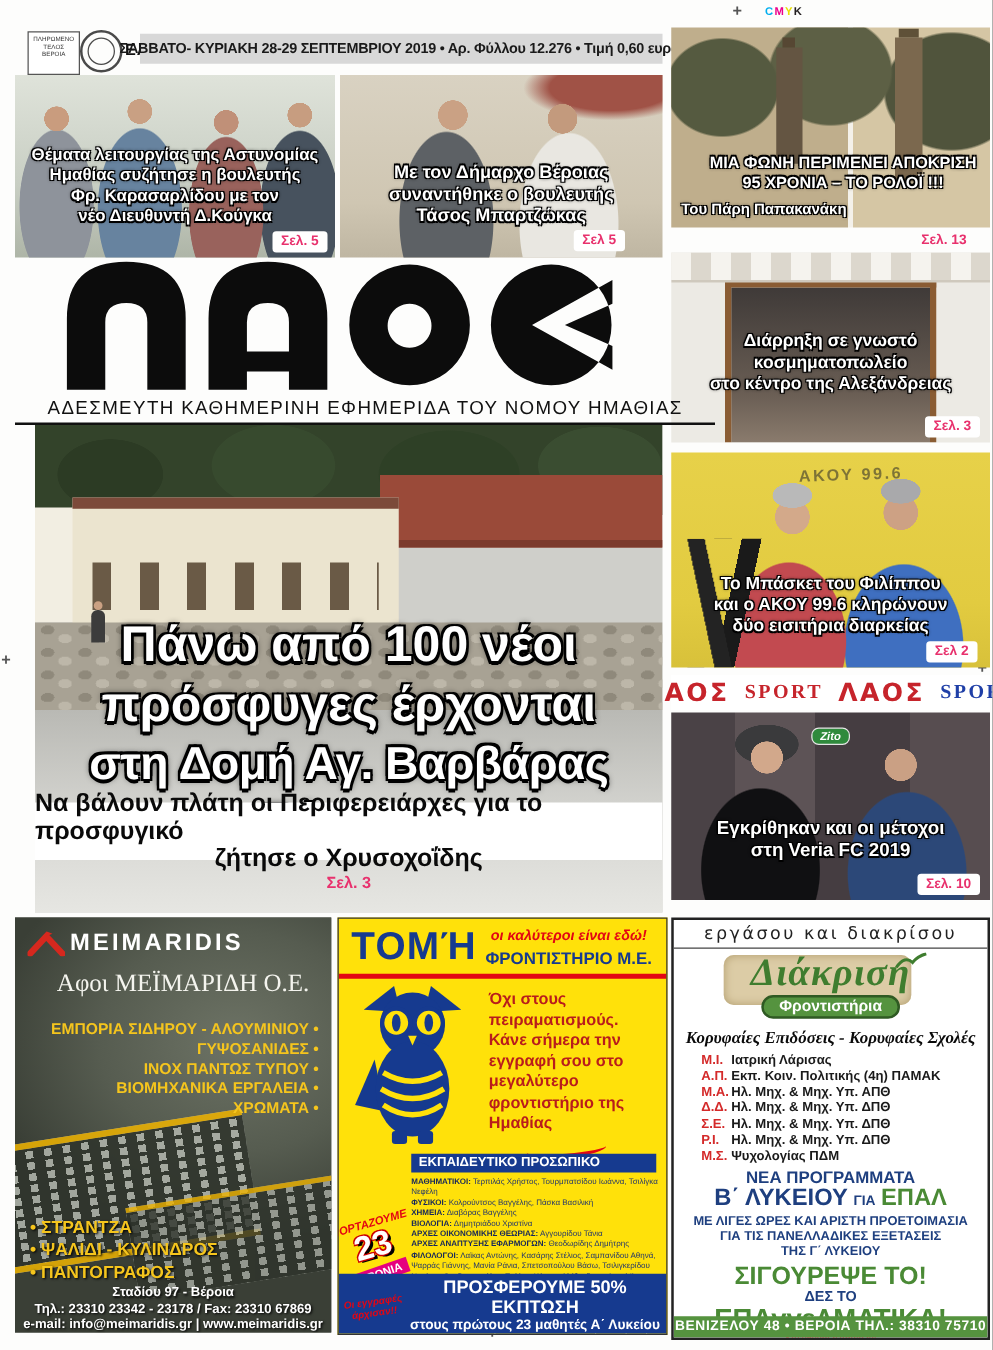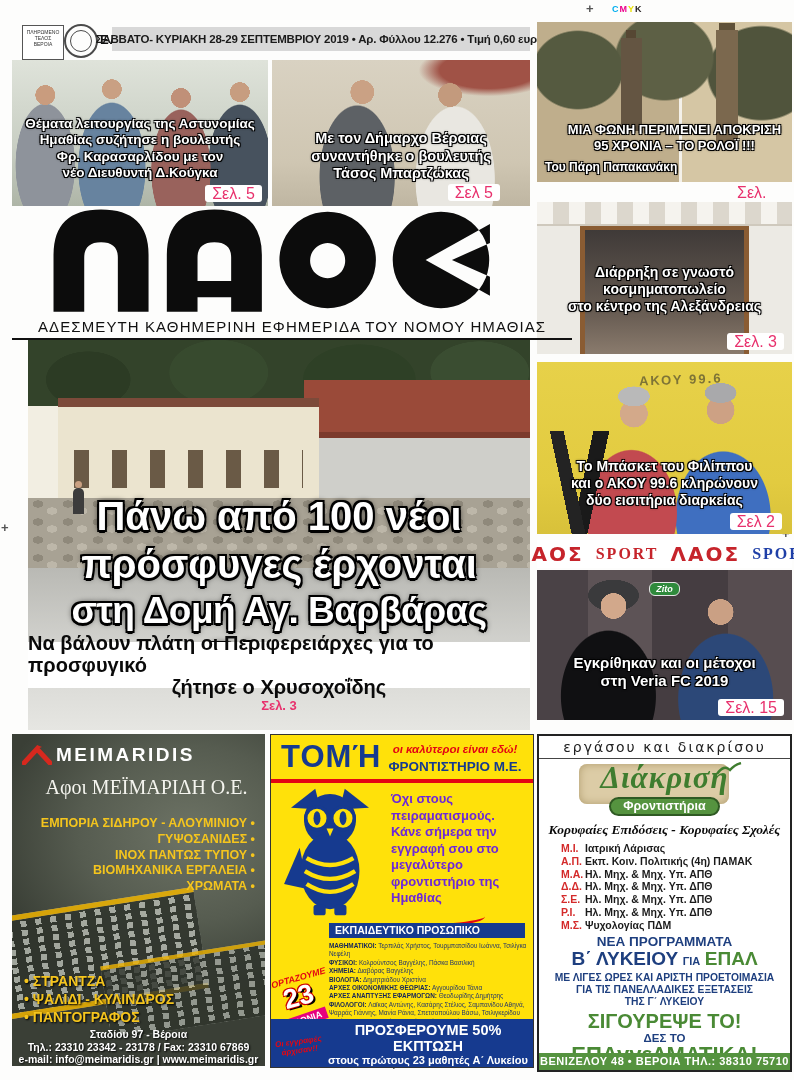--- a/index.html
+++ b/index.html
@@ -20,21 +20,21 @@
   .elta-bird{position:absolute;left:128px;top:24px;}
   .datebar{position:absolute;left:112px;top:27px;width:418px;height:24px;background:#d8d8d8;
            display:flex;align-items:center;justify-content:center;font-size:11.5px;font-weight:bold;
            letter-spacing:-0.2px;white-space:nowrap;color:#1a1a1a;}
 
   
   .photo{position:absolute;overflow:hidden;}
   .cap{position:absolute;left:0;right:0;text-align:center;color:#fff;font-weight:bold;
        text-shadow:-1px -1px 0 #000,1px -1px 0 #000,-1px 1px 0 #000,1px 1px 0 #000,0 0 3px #000;}
   .cap div{line-height:1.22;}
-  .pref{position:absolute;background:#fff;color:#e8316d;font-weight:normal;font-size:16px;
+  .pref{position:absolute;background:#fff;color:#e8316d;font-weight:bold;font-size:11px;
         padding:0 7px;border-radius:3px;line-height:17px;}
 
   .t-police{background:
     radial-gradient(10px 10px at 13% 24%,#c99c7e 98%,transparent),
     radial-gradient(10px 10px at 39% 20%,#c9a083 98%,transparent),
     radial-gradient(10px 10px at 66% 26%,#c09078 98%,transparent),
     radial-gradient(10px 10px at 89% 22%,#c79d80 98%,transparent),
     radial-gradient(30px 62px at 13% 72%,#8e939b 98%,transparent),
     radial-gradient(34px 66px at 39% 74%,#67839f 98%,transparent),
     radial-gradient(30px 62px at 66% 76%,#99625c 98%,transparent),
@@ -158,21 +158,21 @@
 
   
   .ad-tomi{left:270px;width:262px;height:332px;background:#ffe10a;border:1px solid #333;}
   .tomi-brand{position:absolute;left:10px;top:4px;font-size:31px;font-weight:900;color:#163a8f;letter-spacing:1px;}
   .tomi-tag{position:absolute;left:110px;top:8px;width:148px;text-align:center;color:#e30613;
     font-style:italic;font-weight:bold;font-size:11.5px;}
   .tomi-sub{position:absolute;left:110px;top:24px;width:148px;text-align:center;color:#163a8f;
     font-weight:900;font-size:13.5px;}
   .tomi-rule{position:absolute;left:0;right:0;top:44px;height:4px;background:#e30613;}
   .tomi-owl{position:absolute;left:6px;top:52px;}
-  .tomi-pitch{position:absolute;left:120px;top:56px;width:134px;color:#6d28d9;
+  .tomi-pitch{position:absolute;left:120px;top:56px;width:134px;color:#b91c1c;
     font-size:13px;line-height:16.5px;font-weight:bold;}
   .tomi-pitch .big{font-weight:900;}
   .tomi-swoosh{position:absolute;left:150px;top:178px;width:64px;height:10px;
     border-bottom:3px solid #e30613;border-radius:50%;transform:rotate(-5deg);}
   .tomi-banner{position:absolute;left:58px;right:8px;top:188px;height:15px;background:#163a8f;
     color:#fff;font-weight:900;font-size:10.5px;line-height:15px;padding-left:6px;}
   .tomi-staff{position:absolute;left:58px;right:5px;top:207px;color:#23366b;font-size:6.4px;line-height:8.4px;}
   .tomi-staff b{color:#14255c;}
   .badge23{position:absolute;left:0px;top:238px;width:62px;text-align:center;transform:rotate(-16deg);}
   .badge23 .b1{color:#e30613;font-weight:900;font-style:italic;font-size:9px;}
@@ -302,21 +302,21 @@
     <span class="laos-word">ΛΑΟΣ</span>
     <span class="sport-word sport-blue">SPORT</span>
   </div>
 
   <div class="photo t-veria" style="left:537px;top:570px;width:255px;height:150px;">
     <div class="zito">Zito</div>
     <div class="cap" style="top:84px;font-size:15px;">
       <div>Εγκρίθηκαν και οι μέτοχοι</div>
       <div>στη Veria FC 2019</div>
     </div>
-    <span class="pref" style="right:8px;bottom:4px;">Σελ. 15</span>
+    <span class="pref" style="right:8px;bottom:4px;">Σελ. 10</span>
   </div>
 
   <div class="masthead">
     
     <svg width="460" height="106" viewBox="0 0 615 145">
       <g fill="#0c0c0c">
         <path transform="translate(10,2)" d="M0,140 L0,62 Q0,0 65,0 Q130,0 130,62 L130,140 L88,140 L88,66 Q88,45 65,45 Q42,45 42,66 L42,140 Z"></path>
         <path transform="translate(165,2)" fill-rule="evenodd" d="M0,140 L0,62 Q0,0 65,0 Q130,0 130,62 L130,140 L88,140 L88,120 L42,120 L42,140 Z M42,98 L42,66 Q42,45 65,45 Q88,45 88,66 L88,98 Z"></path>
         <path transform="translate(320,2)" fill-rule="evenodd" d="M65,3 a66,66 0 1 0 0.01,0 Z M65,46 a24,24 0 1 1 -0.01,0 Z"></path>
         <path transform="translate(475,2)" fill-rule="evenodd" d="M65,3 a66,66 0 1 0 0.01,0 Z M132,20 L44,69 L132,118 L132,92 L80,69 L132,46 Z"></path>

